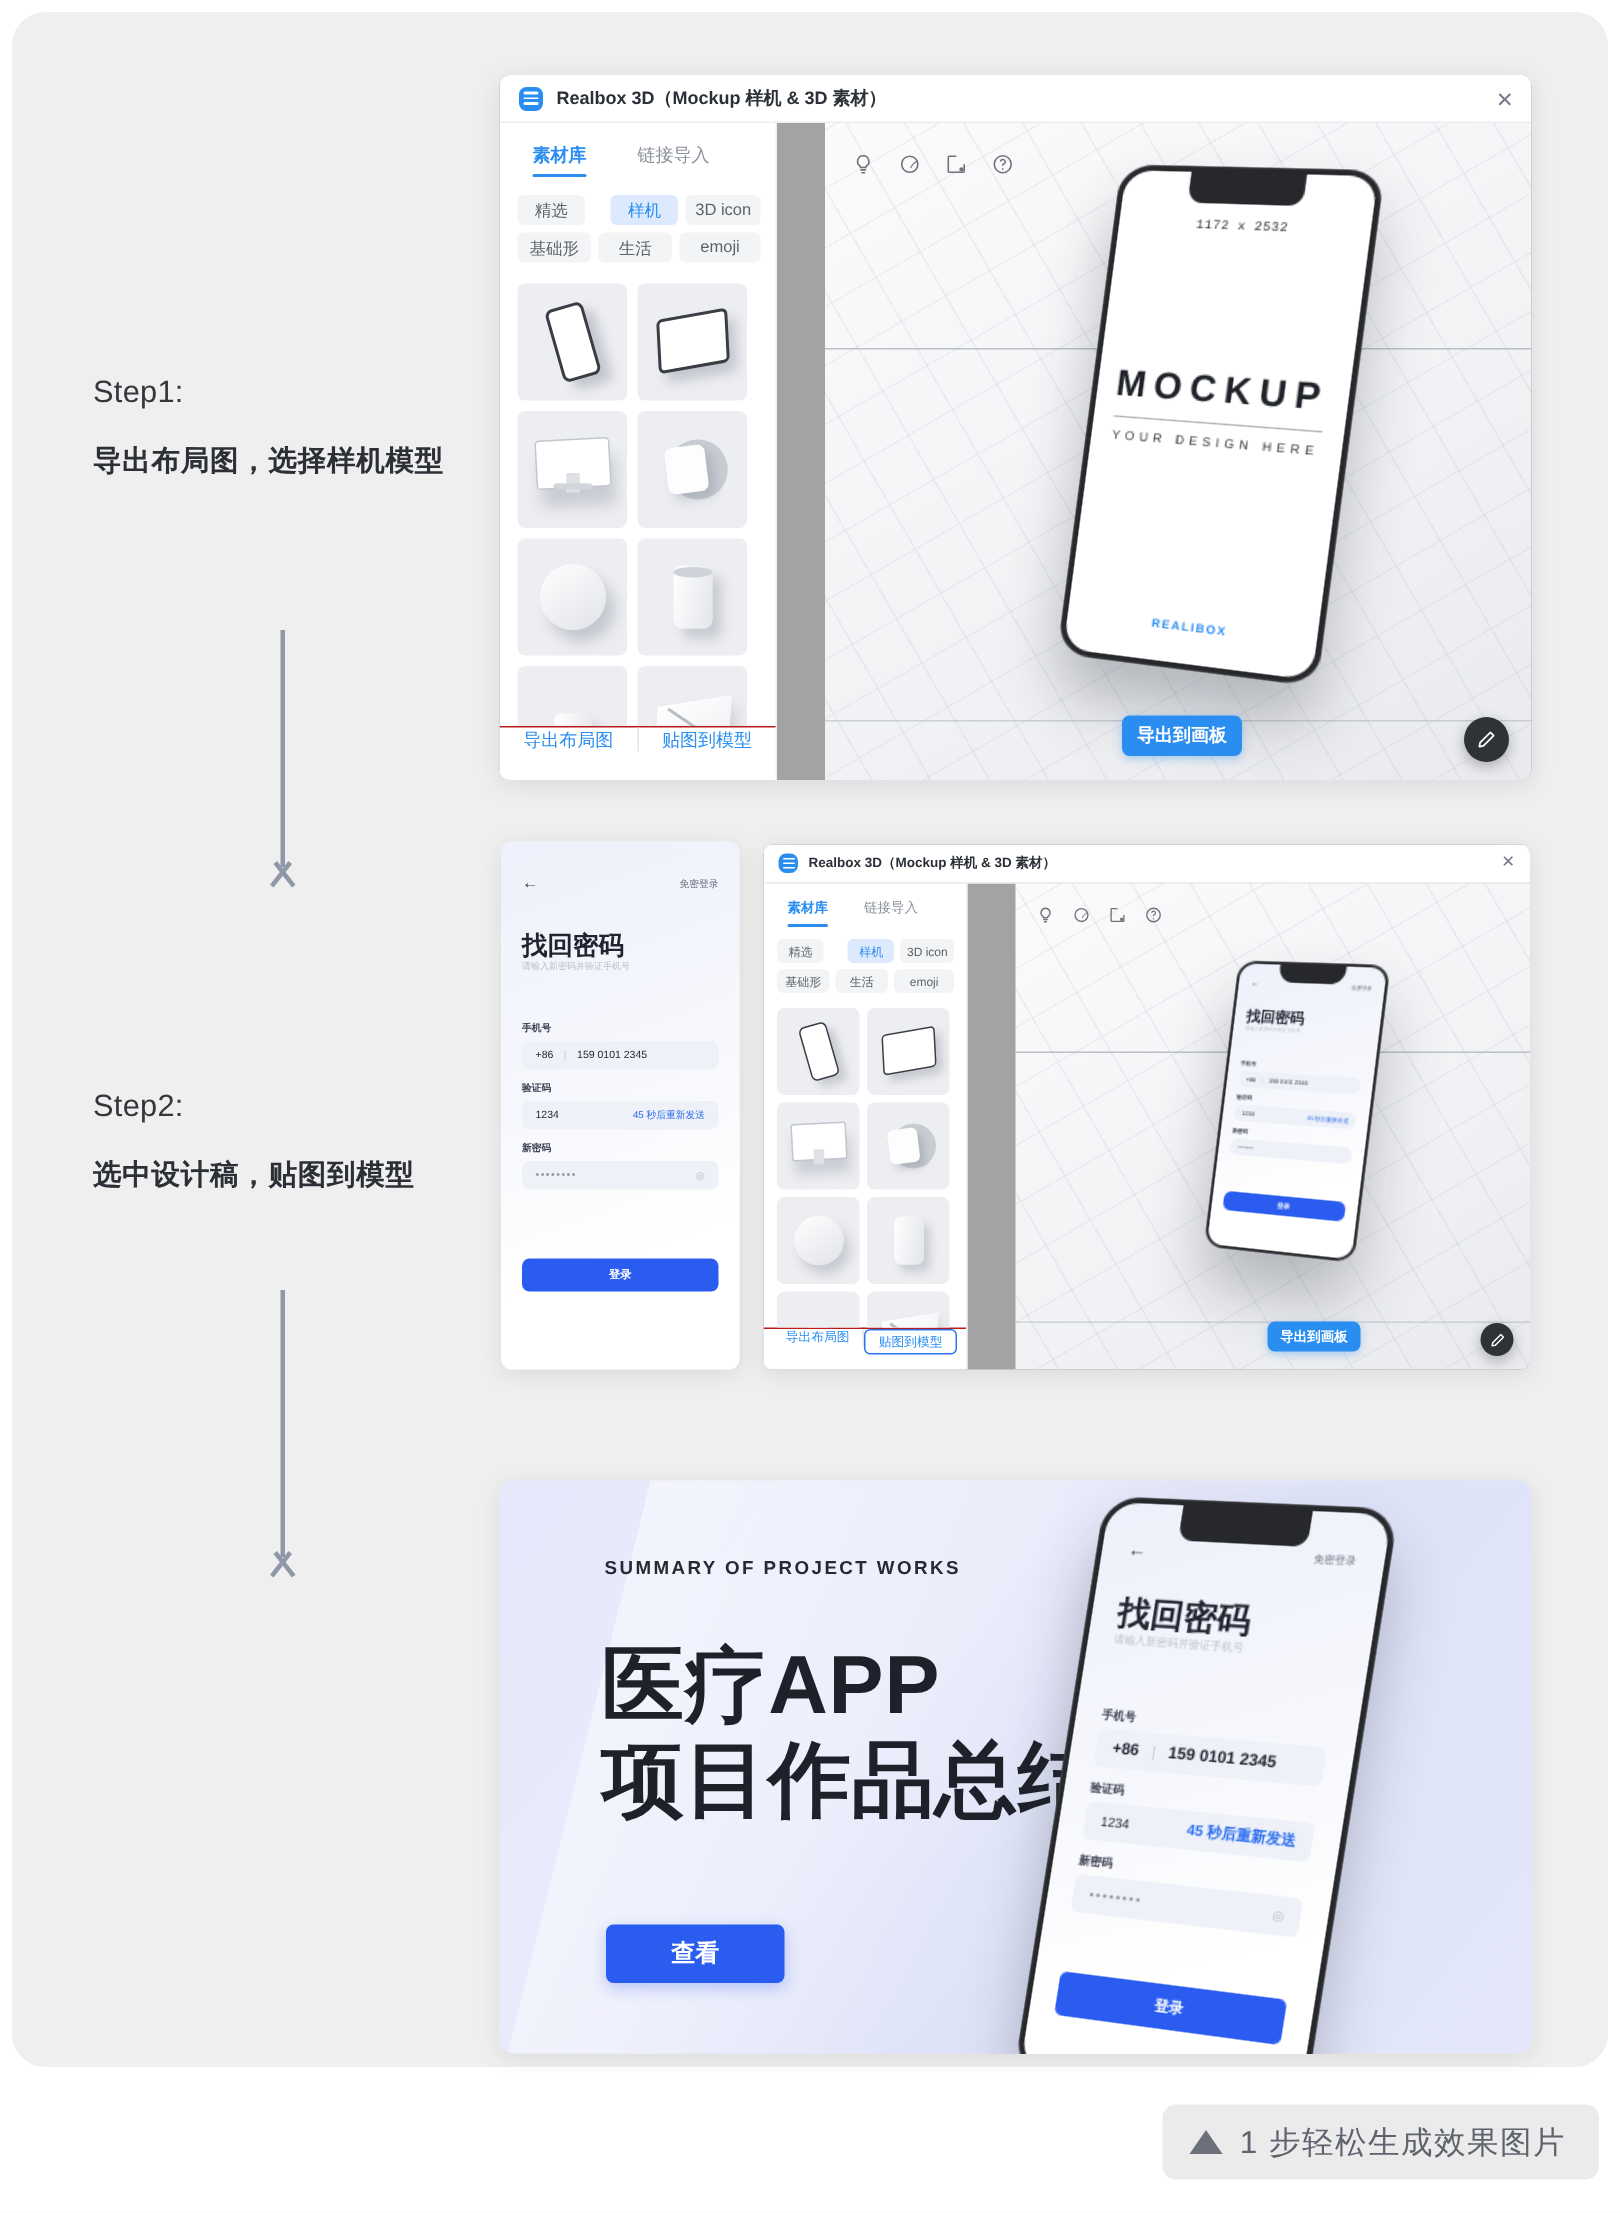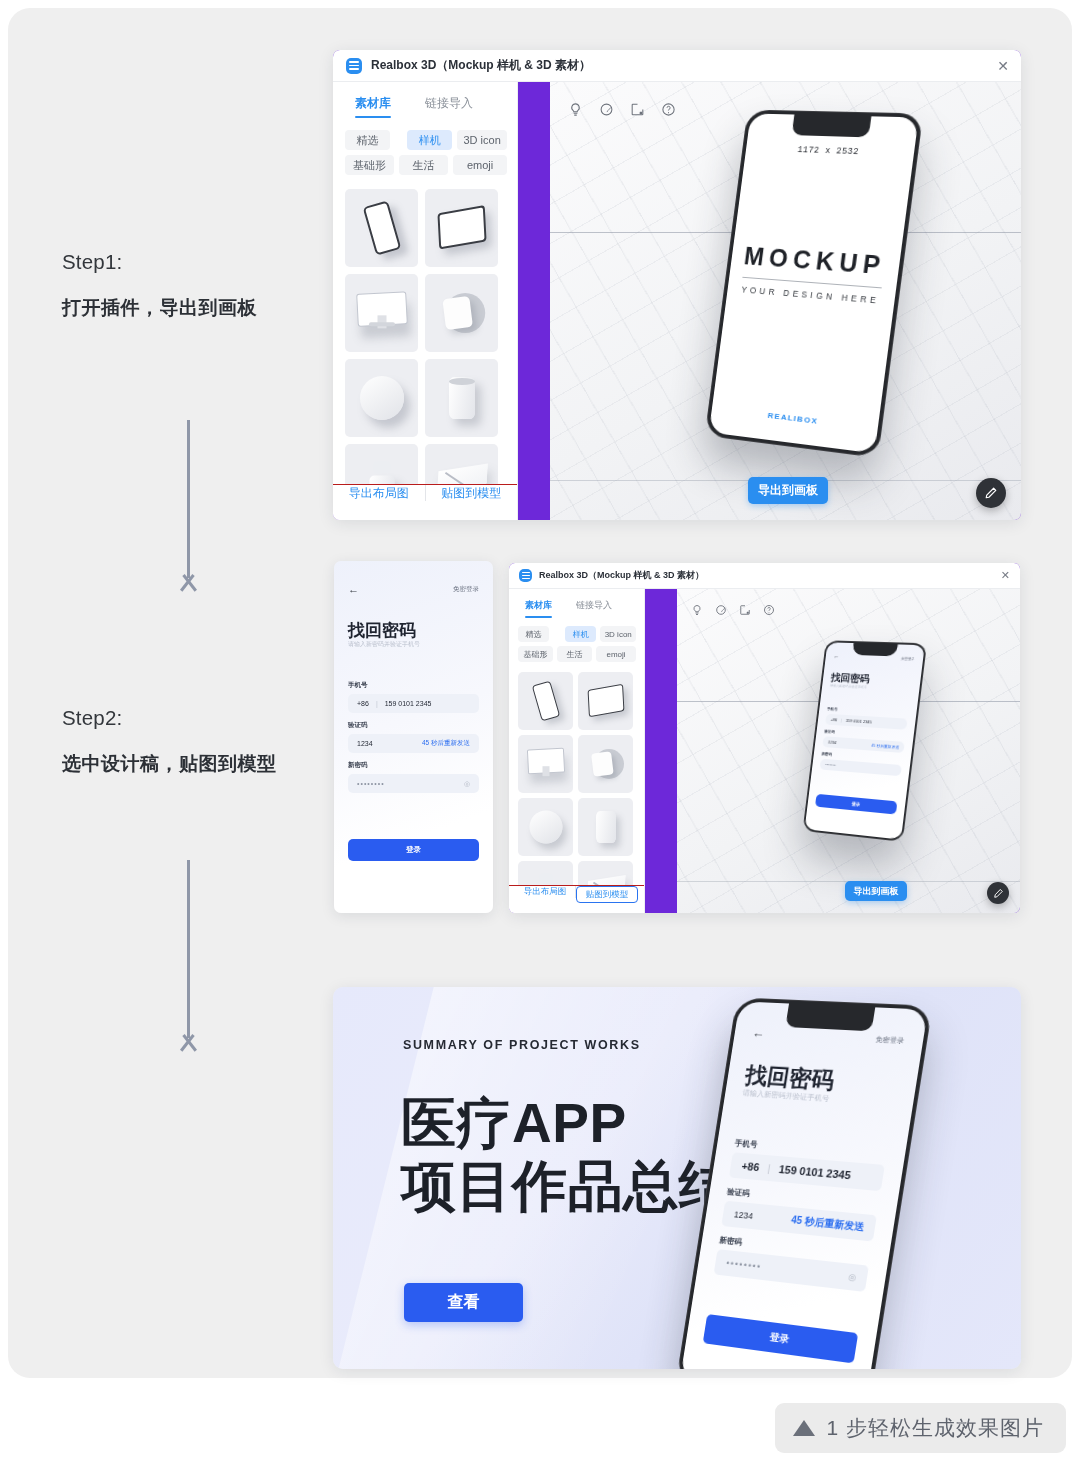--- a/index.html
+++ b/index.html
@@ -13,34 +13,34 @@
   .backdrop{ position:absolute; left:8px; top:8px; width:1064px; height:1370px;
     background:#efefef; border-radius:22px; }
 
   
   .steps-rail{ position:absolute; left:0; top:0; width:335px; height:1378px; }
   .step-block{ position:absolute; left:62px; width:280px; }
   .step-title{ font-size:20.5px; color:#33373c; letter-spacing:.2px; font-weight:400;
     line-height:1.2; white-space:nowrap; }
   .step-desc{ font-size:19px; color:#2c3036; font-weight:700; margin-top:21px;
     line-height:1.25; letter-spacing:.5px; white-space:nowrap; }
-  .step1{ top:250px; } .step2{ top:706px; } .step3{ top:1121px; }
+  .step1{ top:250px; } .step2{ top:726px; } .step3{ top:1121px; }
 
   .arrow{ position:absolute; left:182px; width:14px; }
   .arrow .shaft{ position:absolute; left:5px; top:0; width:3px; background:#8f97a8; }
   .arrow .head{ position:absolute; left:-8px; width:28px; height:18px; }
   .arrow .head::before, .arrow .head::after{ content:""; position:absolute; top:0;
     width:3px; height:20px; background:#8f97a8; }
   .arrow .head::before{ left:8px; transform:rotate(-38deg); transform-origin:top center; }
   .arrow .head::after { left:18px; transform:rotate(38deg); transform-origin:top center; }
   .arrow1{ top:420px; } .arrow1 .shaft{ height:158px; } .arrow1 .head{ top:155px; }
   .arrow2{ top:860px; } .arrow2 .shaft{ height:178px; } .arrow2 .head{ top:175px; }
 
   
-  .win{ position:absolute; background:#6d28d9; overflow:hidden;
+  .win{ position:absolute; background:#a3a3a3; overflow:hidden;
     box-shadow:0 3px 16px rgba(25,35,60,.10); }
   .win-titlebar{ display:flex; align-items:center; background:#fff;
     border-bottom:1px solid #ebedf0; }
   .win-logo{ background:#2a8ef0; border-radius:5px; display:flex;
     flex-direction:column; align-items:center; justify-content:center; flex:none; }
   .win-logo i{ display:block; background:#fff; border-radius:1px; }
   .win-title{ color:#2b3038; font-weight:700; white-space:nowrap; flex:1; }
   .win-close{ color:#767b85; flex:none; cursor:default; line-height:1; }
 
   .win-body{ display:flex; height:100%;gap:32px; }
@@ -155,21 +155,21 @@
 </head>
 <body>
 
 <div class="page">
   <div class="backdrop"></div>
 
   <div class="steps-rail">
 
     <div class="step-block step1">
       <div class="step-title">Step1:</div>
-      <div class="step-desc">打开插件，导出到画板</div>
+      <div class="step-desc">导出布局图，选择样机模型</div>
     </div>
 
     <div class="arrow arrow1">
       <div class="shaft"></div>
         <div class="head"></div>
     </div>
 
     <div class="step-block step2">
       <div class="step-title">Step2:</div>
       <div class="step-desc">选中设计稿，贴图到模型</div>

